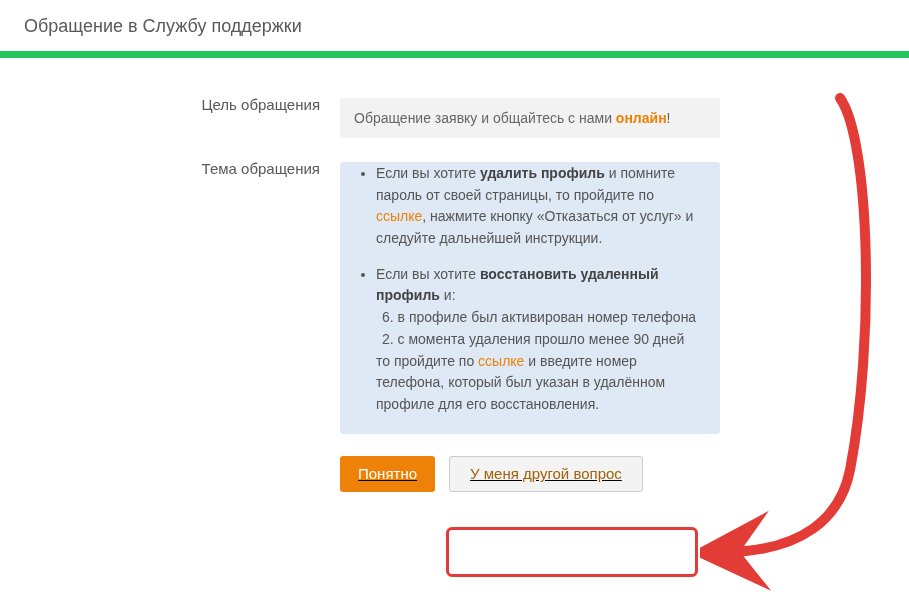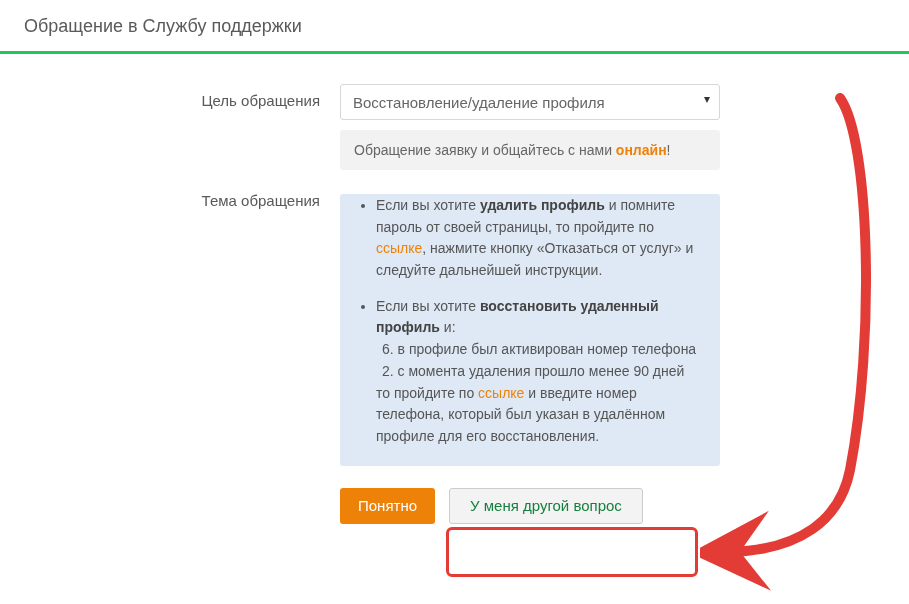--- a/index.html
+++ b/index.html
@@ -6,21 +6,21 @@
   body {
     font-family: Arial, Helvetica, sans-serif;
     background: #fff;
     width: 909px;
     height: 604px;
     position: relative;
     overflow: hidden;
   }
   .header {
     padding: 16px 24px 14px;
-    border-bottom: 3px solid #22c55e;
+    border-bottom: 7px solid #22c55e;
     color: #5a5a5a;
     font-size: 18px;
   }
   .form-area {
     padding: 30px 0 0 0;
   }
   .row {
     display: flex;
     margin-bottom: 14px;
   }
@@ -85,34 +85,35 @@
   .info-box li { margin-bottom: 14px; }
   .info-box li:last-child { margin-bottom: 0; }
   .info-box b { color: #444; }
   .info-box .link { color: #ee8208; }
   .info-box .numline { padding-left: 6px; }
   .button-row {
     margin-top: 22px;
     display: flex;
     gap: 14px;
     align-items: center;
+    text-decoration: underline;
   }
   .btn-primary {
     background: #ee8208;
     color: #fff;
     border: none;
     border-radius: 3px;
     padding: 0 18px;
     height: 36px;
     font-size: 15px;
     cursor: pointer;
   }
   .btn-secondary {
     background: #f3f3f3;
-    color: #15803d;
+    color: #a16207;
     border: 1px solid #ccc;
     border-radius: 3px;
     padding: 0 20px;
     height: 36px;
     font-size: 15px;
     cursor: pointer;
   }
   .highlight-frame {
     position: absolute;
     border: 3px solid #e33b36;
@@ -127,25 +128,20 @@
 </head>
 <body>
 
 <div class="header">Обращение в Службу поддержки</div>
 
 <div class="form-area">
 
   <div class="row">
     <div class="label-col">Цель обращения</div>
     <div class="field-col">
-      <div class="select-wrap">
-        <select class="select">
-          <option>Восстановление/удаление профиля</option>
-        </select>
-      </div>
       <div class="hint-box">
         <span>Обращение заявку и общайтесь с нами </span><span class="orange">онлайн</span><span>!</span>
       </div>
     </div>
   </div>
 
   <div class="row">
     <div class="label-col">Тема обращения</div>
     <div class="field-col">
 

